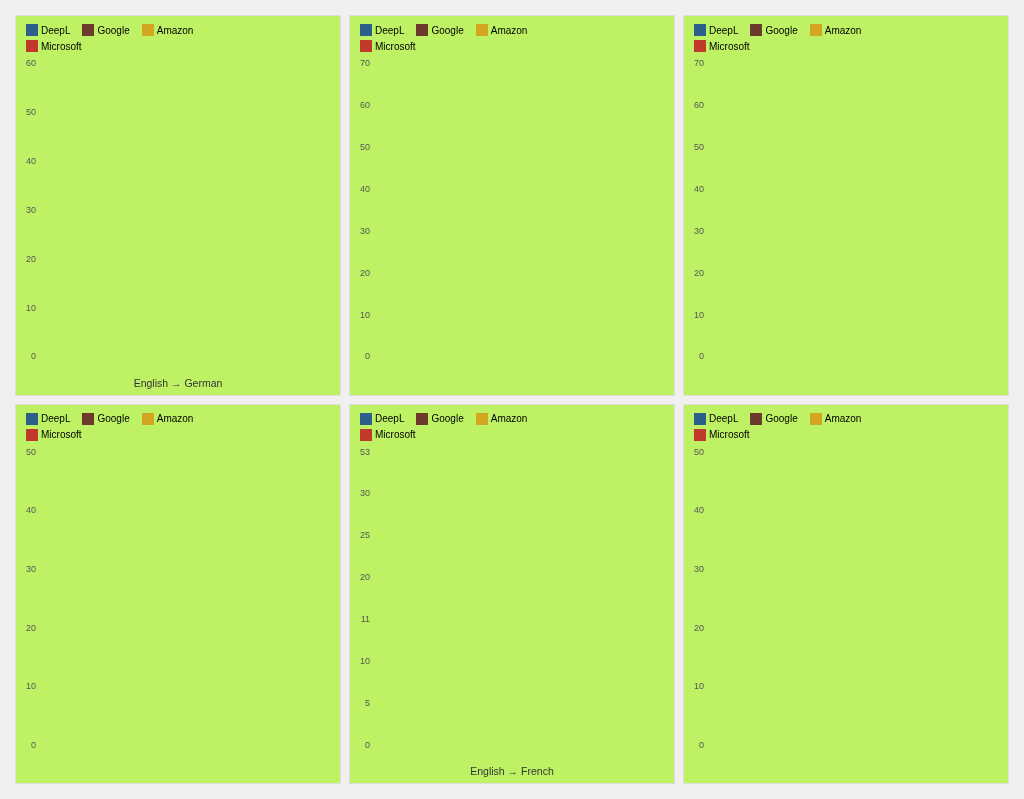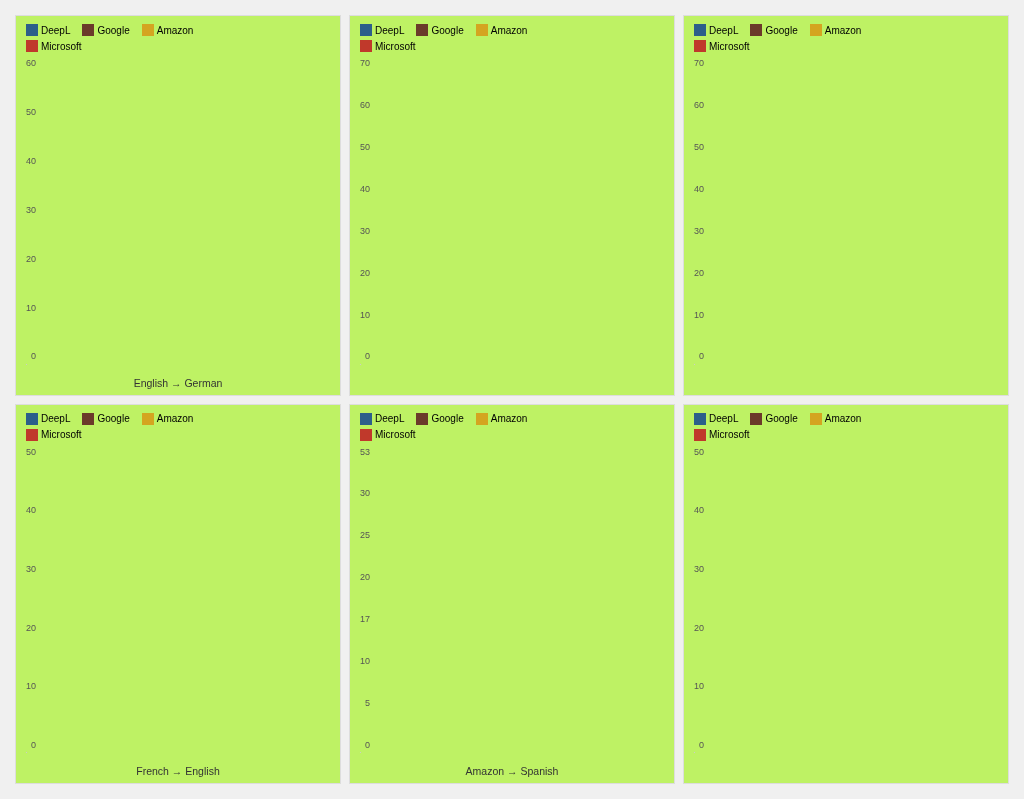--- a/index.html
+++ b/index.html
@@ -329,21 +329,20 @@
             <div class="grid-line"></div>
           </div>
           <div class="bars-group">
             <div class="bar deepl" style="height: 102%;"></div>
             <div class="bar google" style="height: 24%;"></div>
             <div class="bar amazon" style="height: 4%;"></div>
             <div class="bar microsoft" style="height: 11%;"></div>
           </div>
         </div>
       </div>
-      <div class="chart-title">French → English</div>
     </div>
     <div class="chart-container">
       <div class="legend">
         <div style="display: flex; gap: 12px; width: 100%;">
           <div class="legend-item">
             <div class="legend-color legend-deepl"></div>
             <span>DeepL</span>
           </div>
           <div class="legend-item">
             <div class="legend-color legend-google"></div>
@@ -360,21 +359,21 @@
             <span>Microsoft</span>
           </div>
         </div>
       </div>
       <div class="chart-area">
         <div class="y-axis">
           <span>53</span>
           <span>30</span>
           <span>25</span>
           <span>20</span>
-          <span>17</span>
+          <span>11</span>
           <span>10</span>
           <span>5</span>
           <span>0</span>
         </div>
         <div class="plot-area">
           <div class="grid-lines">
             <div class="grid-line"></div>
             <div class="grid-line"></div>
             <div class="grid-line"></div>
             <div class="grid-line"></div>
@@ -384,21 +383,21 @@
             <div class="grid-line"></div>
           </div>
           <div class="bars-group">
             <div class="bar deepl" style="height: 97.1429%;"></div>
             <div class="bar google" style="height: 38.5714%;"></div>
             <div class="bar amazon" style="height: 11.4286%;"></div>
             <div class="bar microsoft" style="height: 14.2857%;"></div>
           </div>
         </div>
       </div>
-      <div class="chart-title">Amazon → Spanish</div>
+      <div class="chart-title">English → French</div>
     </div>
     <div class="chart-container">
       <div class="legend">
         <div style="display: flex; gap: 12px; width: 100%;">
           <div class="legend-item">
             <div class="legend-color legend-deepl"></div>
             <span>DeepL</span>
           </div>
           <div class="legend-item">
             <div class="legend-color legend-google"></div>

